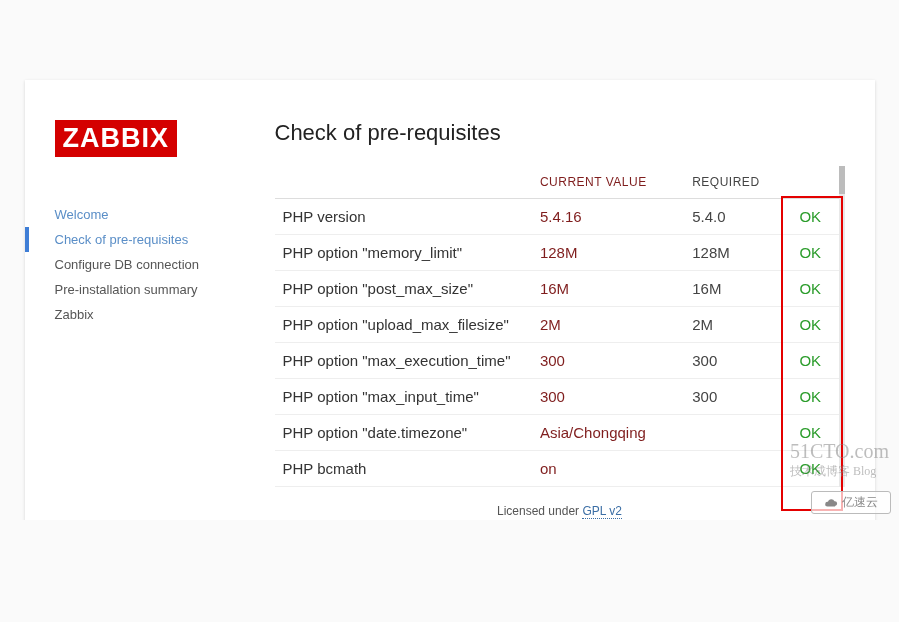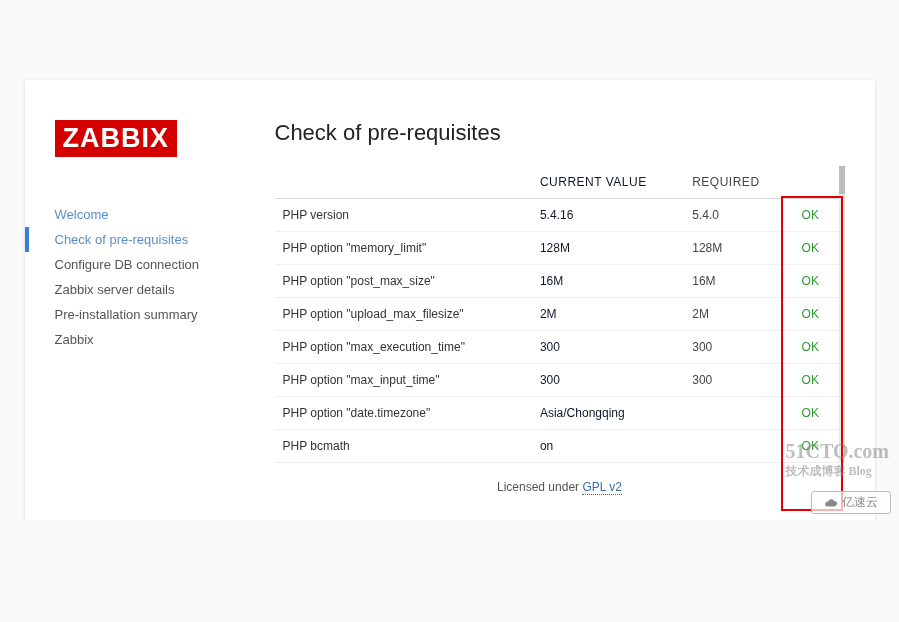--- a/index.html
+++ b/index.html
@@ -85,33 +85,33 @@
       border-right: 6px solid #e8e8e8;
     }
     table {
       width: 100%;
       border-collapse: collapse;
     }
     th, td {
       text-align: left;
       padding: 9px 6px;
       border-bottom: 1px solid #eee;
-      font-size: 12px;
+      font-size: 15px;
       vertical-align: middle;
     }
     th {
       color: #777;
       font-weight: normal;
       letter-spacing: 0.5px;
       font-size: 12px;
       border-bottom: 1px solid #ddd;
     }
     th:first-child, td:first-child { padding-left: 8px; }
     .col-name { width: 46%; color: #333; }
-    .col-current { width: 27%; color: #0f172a; }
+    .col-current { width: 27%; color: #7f1d1d; }
     .col-required { width: 17%; color: #444; }
     .col-status { width: 10%; text-align: center; }
     .ok { color: #2b9c2b; text-align: center; border-radius: 10px; }
     .red-box {
       position: absolute;
       border: 2px solid #e40000;
       top: 30px;
       right: -4px;
       width: 62px;
       height: 315px;
@@ -157,21 +157,21 @@
       color: #3b6ea5;
       text-decoration: none;
       border-bottom: 1px dotted #3b6ea5;
     }
     .watermark1 {
       position: absolute;
       right: 10px;
       bottom: 40px;
       color: #888;
       font-size: 20px;
-      font-weight: bold;
+      font-weight: normal;
       opacity: 0.55;
       font-family: Georgia, serif;
       pointer-events:none;
     }
     .watermark1 .sub { font-size: 12px; display:block; }
     .watermark2 {
       position: absolute;
       right: 8px;
       bottom: 6px;
       color: #888;
@@ -197,21 +197,20 @@
 
 <div class="outer">
   <div class="card">
     <div class="layout">
       <div class="left-col">
         <div class="logo">ZABBIX</div>
         <ul class="steps">
             <li class="past">Welcome</li>
             <li class="current">Check of pre-requisites</li>
             <li class="future">Configure DB connection</li>
-            <li class="future">Zabbix server details</li>
             <li class="future">Pre-installation summary</li>
             <li class="future">Zabbix</li>
           </ul>
       </div>
       <div class="right-col">
         <h1>Check of pre-requisites</h1>
         <div class="table-wrap">
           <div class="scroll-thumb"></div>
           <table>
             <thead>

